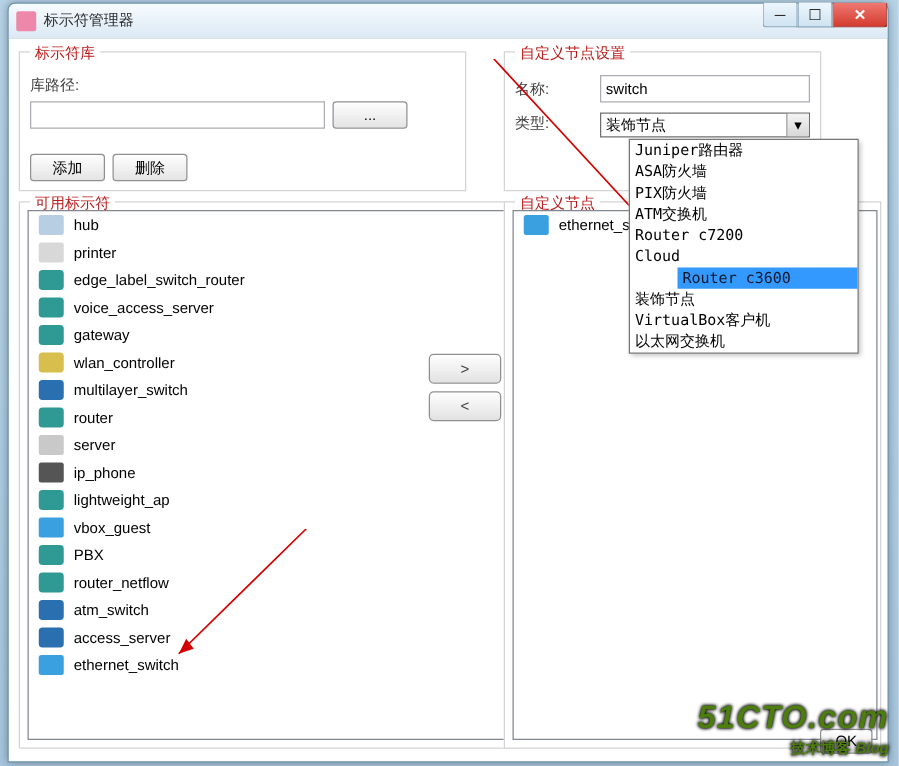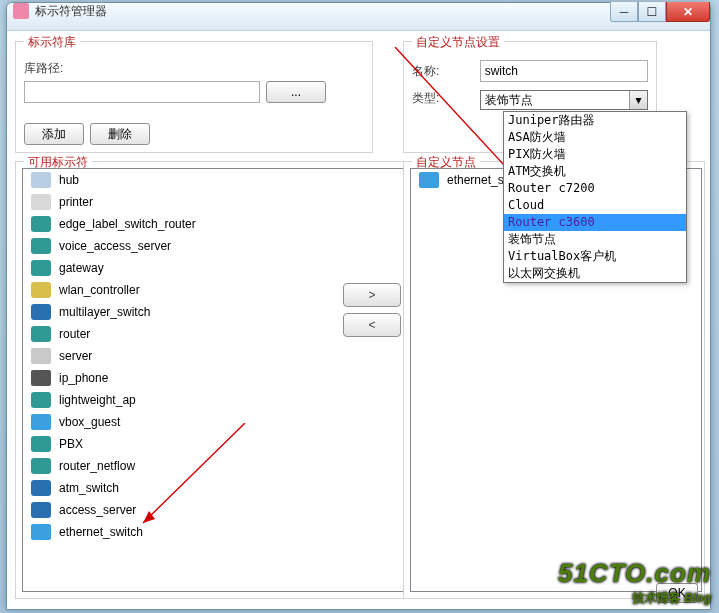--- a/index.html
+++ b/index.html
@@ -1,18 +1,18 @@
 <!DOCTYPE html>
 <html><head>
 <meta charset="utf-8">
 <style>
   * { box-sizing: border-box; font-family: "Microsoft YaHei", "SimSun", Tahoma, sans-serif; font-size: 12px; }
   body { margin:0; background: linear-gradient(#b8d4e8,#a7c6de); width:719px; height:613px; overflow:hidden; position:relative; }
   .window { position:absolute; left:6px; top:2px; width:705px; height:608px; background:#fff; border:1px solid #6a92ab; border-radius:6px 6px 0 0; box-shadow:0 0 8px rgba(0,0,0,.3); }
-  .titlebar { height:28px; background:linear-gradient(#f7fbff,#dbe9f4); border-bottom:1px solid #b9cddb; border-radius:6px 6px 0 0; display:flex; align-items:flex-start; padding:0 6px; position:relative; }
+  .titlebar { height:28px; background:linear-gradient(#f7fbff,#dbe9f4); border-bottom:1px solid #b9cddb; border-radius:6px 6px 0 0; display:flex; align-items:center; padding:0 6px; position:relative; }
   .titleicon { width:16px; height:16px; background:#e8a; border-radius:2px; margin-right:6px; }
   .title { color:#2b2b2b; }
   .winbtns { position:absolute; right:0; top:-1px; display:flex; }
   .winbtn { width:28px; height:20px; background:linear-gradient(#eef6fc,#cfe3f1); border:1px solid #8aa8bd; border-top:none; display:flex; align-items:center; justify-content:center; color:#2b2b2b; }
   .winbtn.min { border-radius:0 0 0 3px; }
   .winbtn.close { width:44px; background:linear-gradient(#ef7a72,#d43b2e); border-color:#9c2a22; color:#fff; border-radius:0 0 3px 0; }
   .client { position:absolute; left:8px; top:34px; right:8px; bottom:8px; }
   .group { position:absolute; border:1px solid #d4d4d4; background:#fff; padding:8px; }
   .group > .gtitle { position:absolute; top:-8px; left:8px; background:#fff; padding:0 4px; color:#b91c1c; }
   .g-left-top { left:0; top:4px; width:358px; height:112px; }
@@ -26,21 +26,21 @@
   .smallbtn { width:25px; height:22px; }
   .listbox { position:absolute; left:6px; right:2px; top:6px; bottom:6px; border:1px solid #828790; background:#fff; overflow-y:scroll; }
   .li { display:flex; align-items:center; gap:8px; padding:2px 4px 2px 8px; height:22px; white-space:nowrap; }
   .li .ic { width:20px; height:16px; display:flex; align-items:center; justify-content:center; font-size:11px; }
   .arrowbtn { width:58px; height:24px; background:linear-gradient(#fefefe,#e2e2e2); border:1px solid #8e8f8f; border-radius:4px; display:flex; align-items:center; justify-content:center; color:#444; }
   .arrows { position:absolute; left:324px; top:226px; display:flex; flex-direction:column; gap:8px; align-items:center; }
   .combo { position:relative; width:184px; height:20px; border:1px solid #707070; background:#fff; display:flex; align-items:center; }
   .combo .cbarrow { position:absolute; right:0; top:0; width:18px; height:100%; background:linear-gradient(#f4f4f4,#d8d8d8); border-left:1px solid #9a9a9a; display:flex; align-items:center; justify-content:center; }
   .dropdown { position:absolute; width:184px; border:1px solid #767676; background:#fff; box-shadow:2px 2px 4px rgba(0,0,0,.25); z-index:50; }
   .dditem { padding:1px 4px; font-family:"SimSun", monospace; font-size:12px; line-height:15px; white-space:nowrap; }
-  .dditem.hi { background:#3399ff; color:#4c1d95; }
+  .dditem.hi { background:#3399ff; color:#0f172a;margin-left:38px; }
   .watermark { position:absolute; right:8px; bottom:6px; text-align:right; color:#4d7c0f; text-shadow:0 0 3px #000,0 0 3px #000; font-family:Arial,sans-serif; pointer-events:none; }
   .watermark .big { font-size:26px; font-weight:bold; font-style:italic; letter-spacing:1px; }
   .watermark .sm { font-size:14px; font-weight:bold; }
   
   .ic.hub{background:#b7cee3;border-radius:2px;} .ic.printer{background:#d8d8d8;border-radius:2px;}
   .ic.teal{background:#2e9a93;border-radius:3px;} .ic.blue{background:#2a6fb0;border-radius:3px;}
   .ic.gold{background:#d7be4d;border-radius:3px;} .ic.grey{background:#c9c9c9;border-radius:2px;}
   .ic.phone{background:#555;border-radius:2px;} .ic.sw{background:#3aa0e0;border-radius:2px;}
   
   .redarrow { position:absolute; pointer-events:none; }

